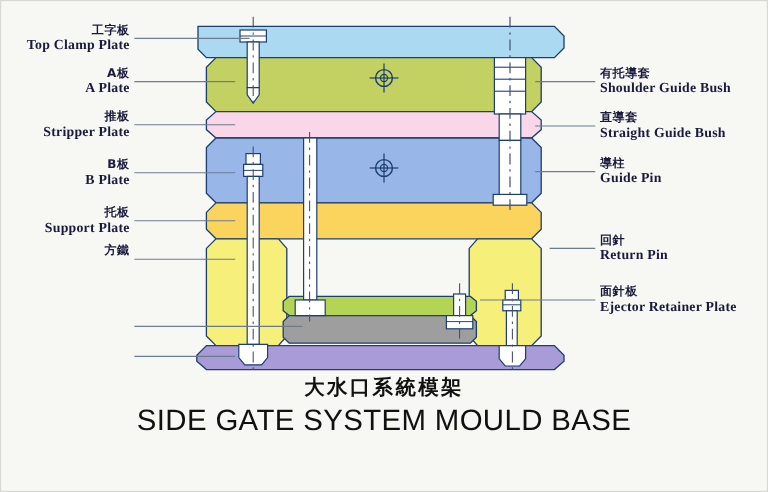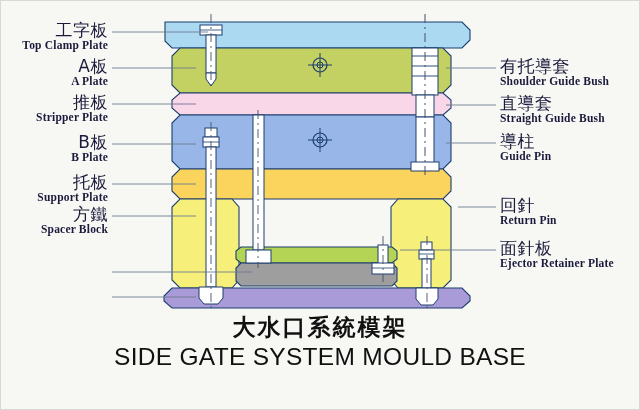--- a/index.html
+++ b/index.html
@@ -12,28 +12,28 @@
   #root{position:absolute;inset:0;}
 
   
   .frame{position:absolute;left:0;top:0;width:640px;height:410px;
     border:1px solid #d9d9d4;box-sizing:border-box;pointer-events:none;}
 
   svg.diagram{position:absolute;left:0;top:0;width:640px;height:410px;}
 
   
   .lbl{position:absolute;line-height:1.08;color:#1a1a3c;}
-  .lbl .cn{font-family:"DejaVu Sans",sans-serif;font-weight:400;font-size:17px;letter-spacing:.5px;}
+  .lbl .cn{font-family:"DejaVu Sans",sans-serif;font-weight:700;font-size:10px;letter-spacing:.5px;}
   .lbl .en{font-family:"Liberation Serif",serif;font-weight:700;font-size:11.5px;letter-spacing:.2px;}
   .lbl.right{text-align:left;}
   .lbl.left{text-align:right;}
 
   
   .title-wrap{position:absolute;left:0;right:0;top:314px;text-align:center;color:#111;}
-  .title-cn{font-family:"DejaVu Sans",sans-serif;font-weight:700;font-size:23px;letter-spacing:2px;line-height:1.15;text-align:center;}
+  .title-cn{font-family:"DejaVu Sans",sans-serif;font-weight:700;font-size:17px;letter-spacing:2px;line-height:1.15;text-align:center;}
   .title-en{font-family:"Liberation Sans",sans-serif;font-weight:400;font-size:24.5px;letter-spacing:.3px;line-height:1.2;margin-top:2px;}
 </style>
 </head>
 <body>
 
 <div id="root">
 
   <div class="frame"></div>
 
   <svg class="diagram" viewBox="0 0 640 410">
@@ -186,21 +186,20 @@
     <div class="en">B Plate</div>
   </div>
 
   <div class="lbl left" style="left:8px;top:173px;width:100px;">
     <div class="cn">托板</div>
     <div class="en">Support Plate</div>
   </div>
 
   <div class="lbl left" style="left:8px;top:205px;width:100px;">
     <div class="cn">方鐵</div>
-    <div class="en">Spacer Block</div>
   </div>
 
 
 
   <div class="lbl right" style="left:500px;top:57px;width:138px;">
     <div class="cn">有托導套</div>
     <div class="en">Shoulder Guide Bush</div>
   </div>
 
   <div class="lbl right" style="left:500px;top:94px;width:138px;">

